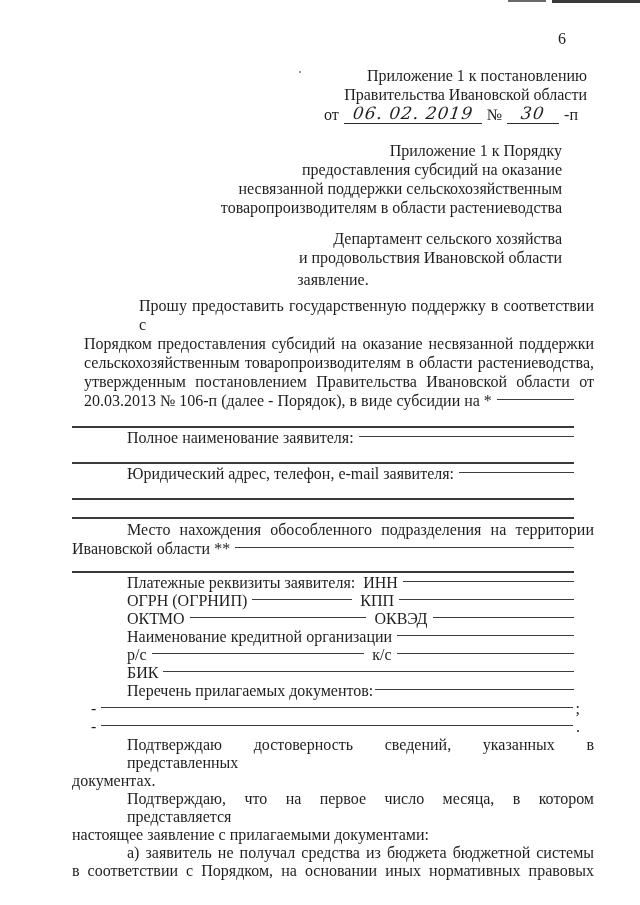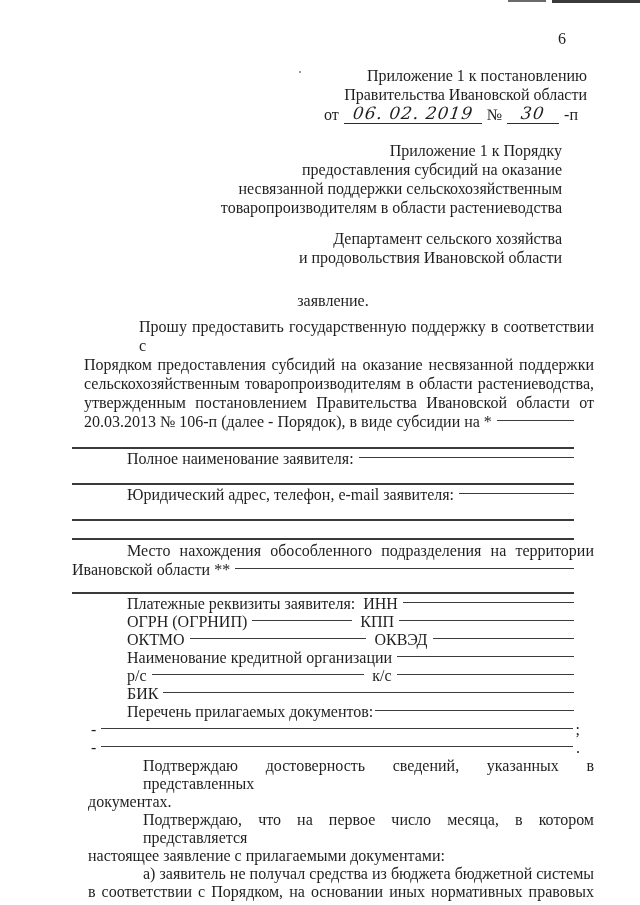--- a/index.html
+++ b/index.html
@@ -25,21 +25,21 @@
   .addr-block { margin-top:12px; }
 
   .stamp-line3 { display:flex; justify-content:flex-end; align-items:flex-end; margin-right:7px; }
   .ubox { border-bottom:1px solid #2b2b2b; text-align:center; margin:0 3px; }
   .ubox.date { width:138px; }
   .ubox.num  { width:52px; }
   .hand { display:inline-block; font-family:"DejaVu Serif", serif; font-style:italic;
           font-size:17px; letter-spacing:1px; transform:skewX(-7deg); }
   .stamp-word { padding:0 2px; }
 
-  .title-line { text-align:center; margin-top:24px; }
+  .title-line { text-align:center; margin-top:3px; }
 
   .intro { margin-top:7px;margin-left:12px; }
   .j   { text-align:justify; text-align-last:justify; }
   .ind { padding-left:55px; }
 
   .row  { display:flex; align-items:center; }
   .fill { flex:1 1 auto; border-bottom:1.4px solid #3c3c3c; margin-bottom:3px; margin-left:5px; }
   .fill.nogap { margin-left:2px; }
   .row .lbl { white-space:nowrap; }
   .mr20 { margin-right:20px; }
@@ -54,21 +54,21 @@
   .pay .ind-row { padding-left:55px; }
   .gap-lbl { margin-left:8px; }
   .f-ogrn1 { flex:0 0 100px; }
   .f-oktmo1 { flex:1.25 1 0; }
   .f-oktmo2 { flex:1 1 0; }
   .f-rs1 { flex:1.2 1 0; }
   .f-rs2 { flex:1 1 0; }
   .dash-row { padding-left:19px; margin-right:14px !important; }
   .term { margin-left:3px; }
 
-  .confirm { line-height:18px; margin-top:0;margin-left:16px; }
+  .confirm { line-height:18px; margin-top:0; }
 
   .loc { line-height:19px; }
 </style>
 </head>
 <body>
 
 <div class="page">
 
   <div class="artifact a1"></div>
   <div class="artifact a2"></div>

